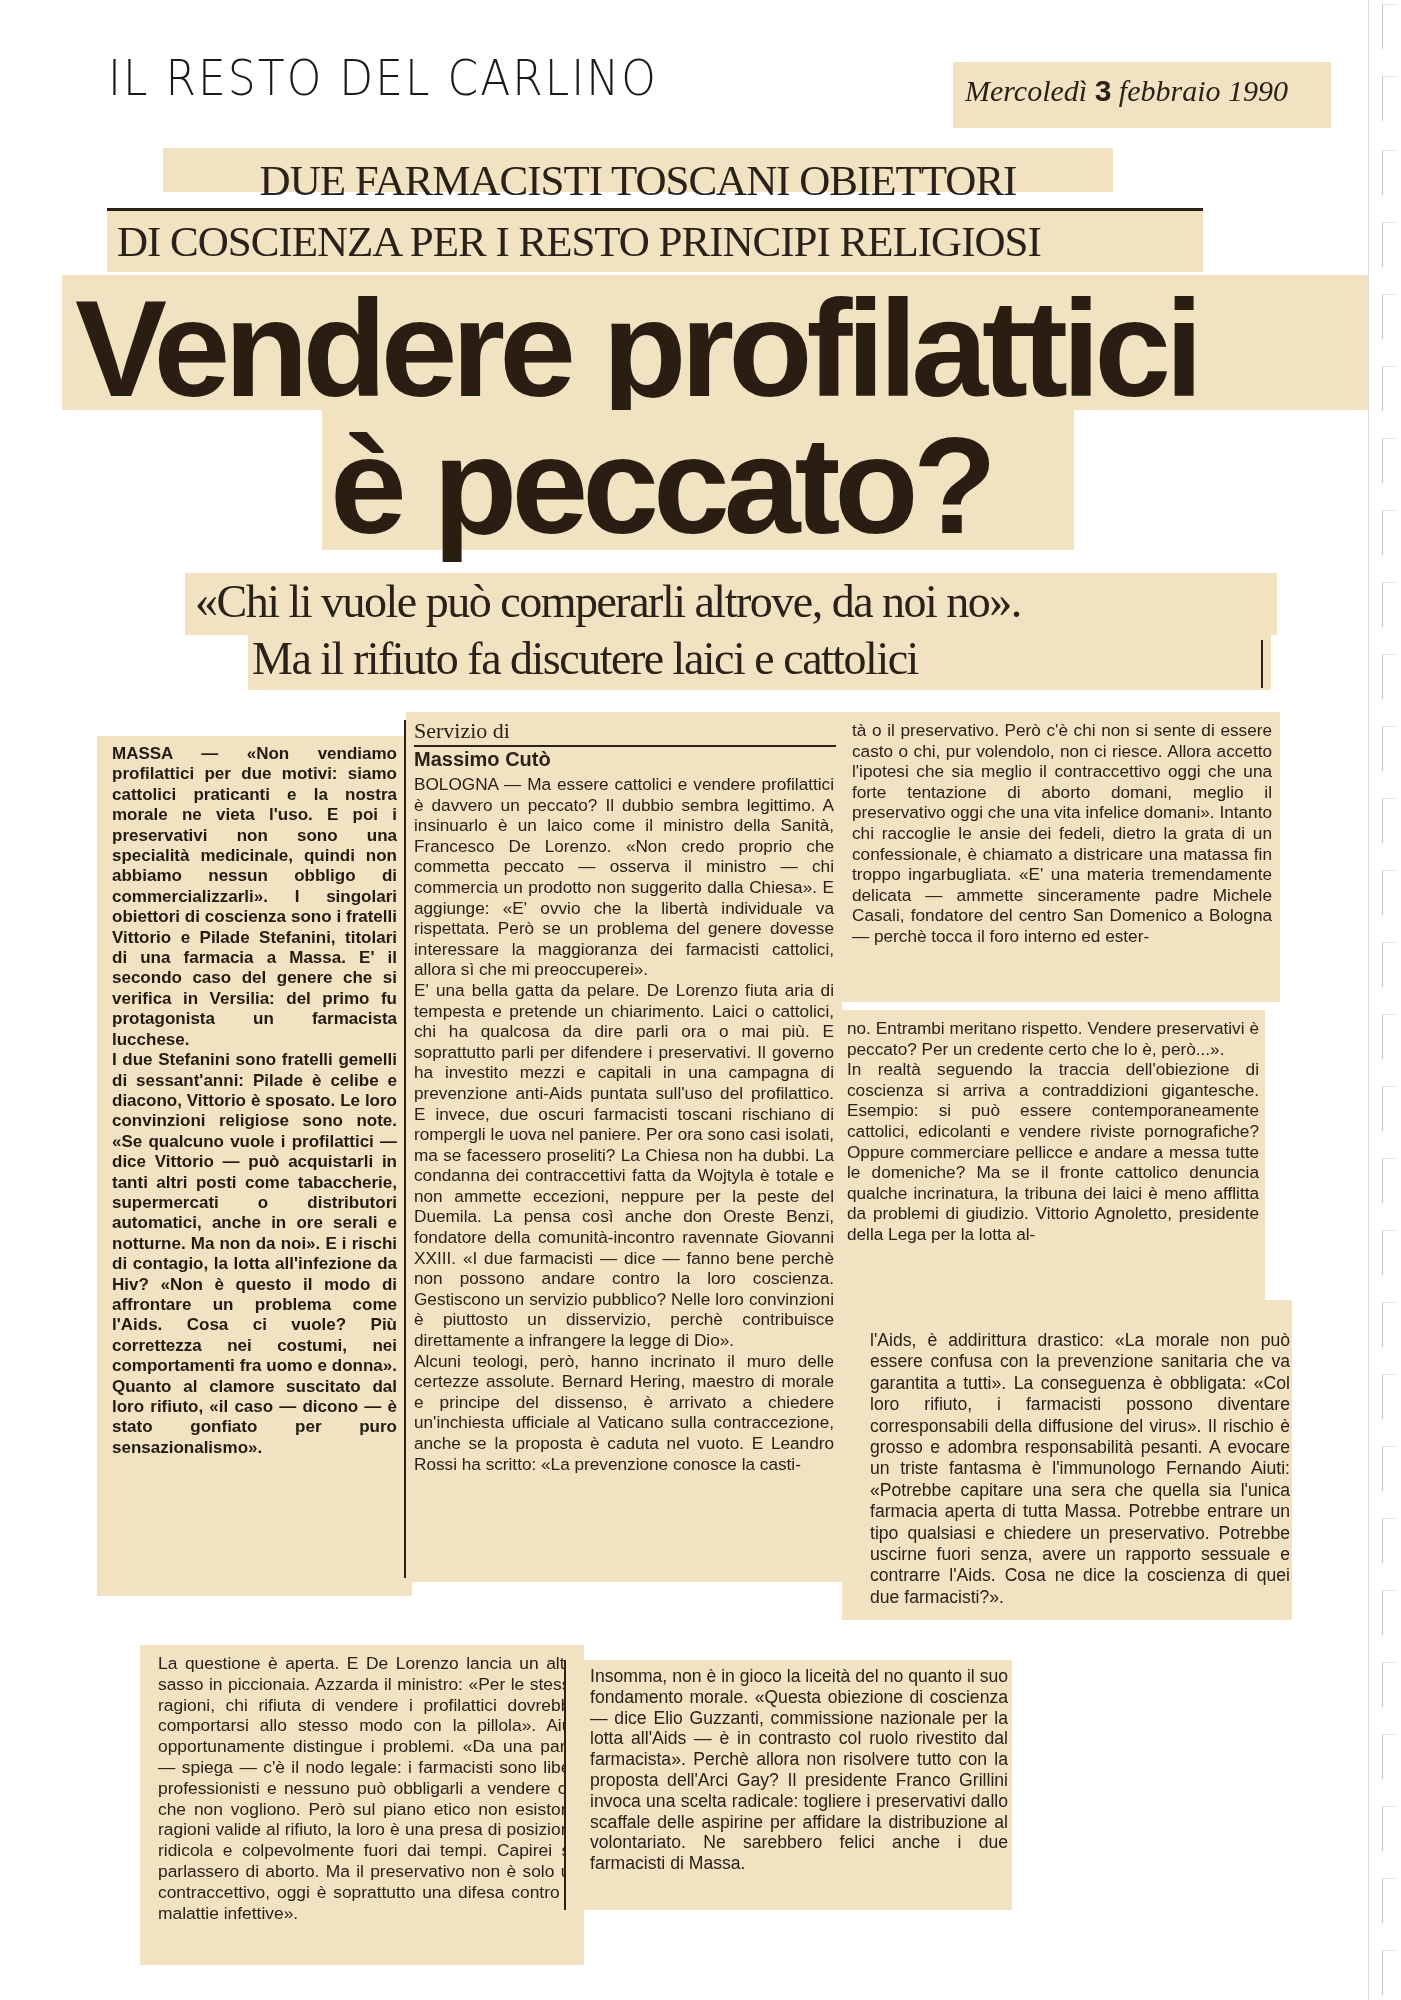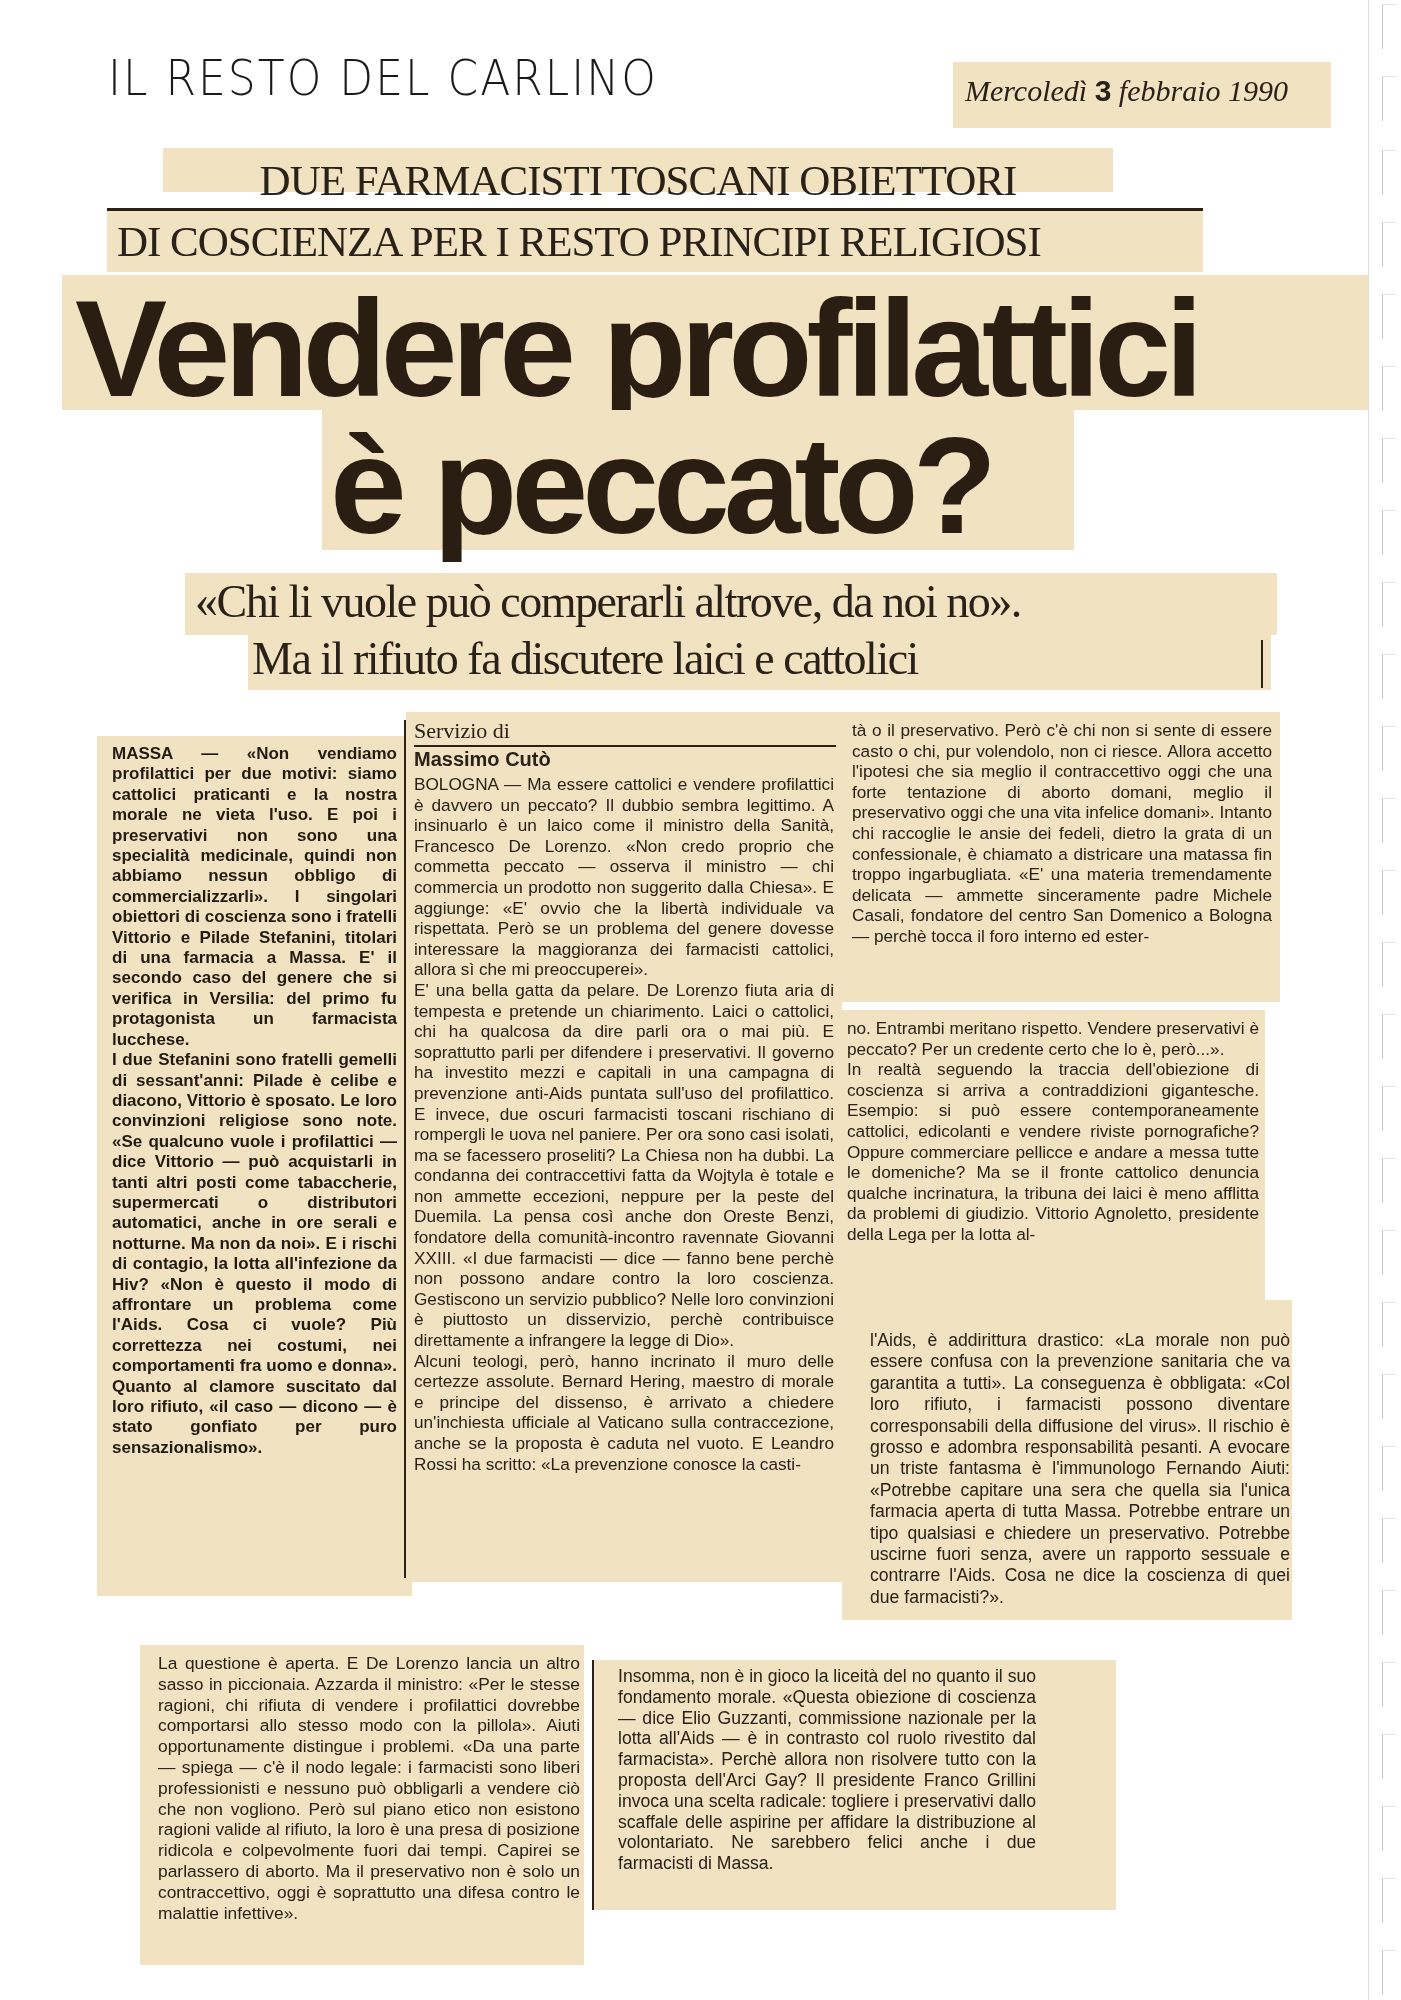--- a/index.html
+++ b/index.html
@@ -65,21 +65,21 @@
 
   .col-r1-clip { left: 840px; top: 712px; width: 440px; height: 290px; }
   .col-r1 { left: 12px; top: 8px; width: 420px; }
   .col-r2-clip { left: 835px; top: 1010px; width: 430px; height: 292px; }
   .col-r2 { left: 12px; top: 8px; width: 412px; }
   .col-r3-clip { left: 842px; top: 1300px; width: 450px; height: 320px; }
   .col-r3 { left: 28px; top: 10px; width: 420px; font-size: 17.6px; line-height: 21.4px; margin-top: 20px; }
 
   .col-b1-clip { left: 140px; top: 1645px; width: 444px; height: 320px; }
   .col-b1 { left: 18px; top: 8px; width: 422px; font-size: 17.4px; line-height: 20.8px; }
-  .col-b2-clip { left: 592px; top: 1660px; width: 524px; height: 250px; border-left: 2px solid #2a2118; }
+  .col-b2-clip { left: 564px; top: 1660px; width: 448px; height: 250px; border-left: 2px solid #2a2118; }
   .col-b2 { left: 24px; top: 6px; width: 418px; font-size: 17.6px; line-height: 20.8px; }
 
   .page-edge { position: absolute; left: 1368px; top: 0; width: 1px; height: 2000px; background: #dcdcdc; }
   .slot { position: absolute; left: 1382px; width: 14px; height: 44px; border-left: 1px solid #c8c8c8; border-top: 1px solid #e4e4e4; }
 </style>
 </head>
 <body>
 
 <div class="handwritten">IL RESTO DEL CARLINO</div>
 

